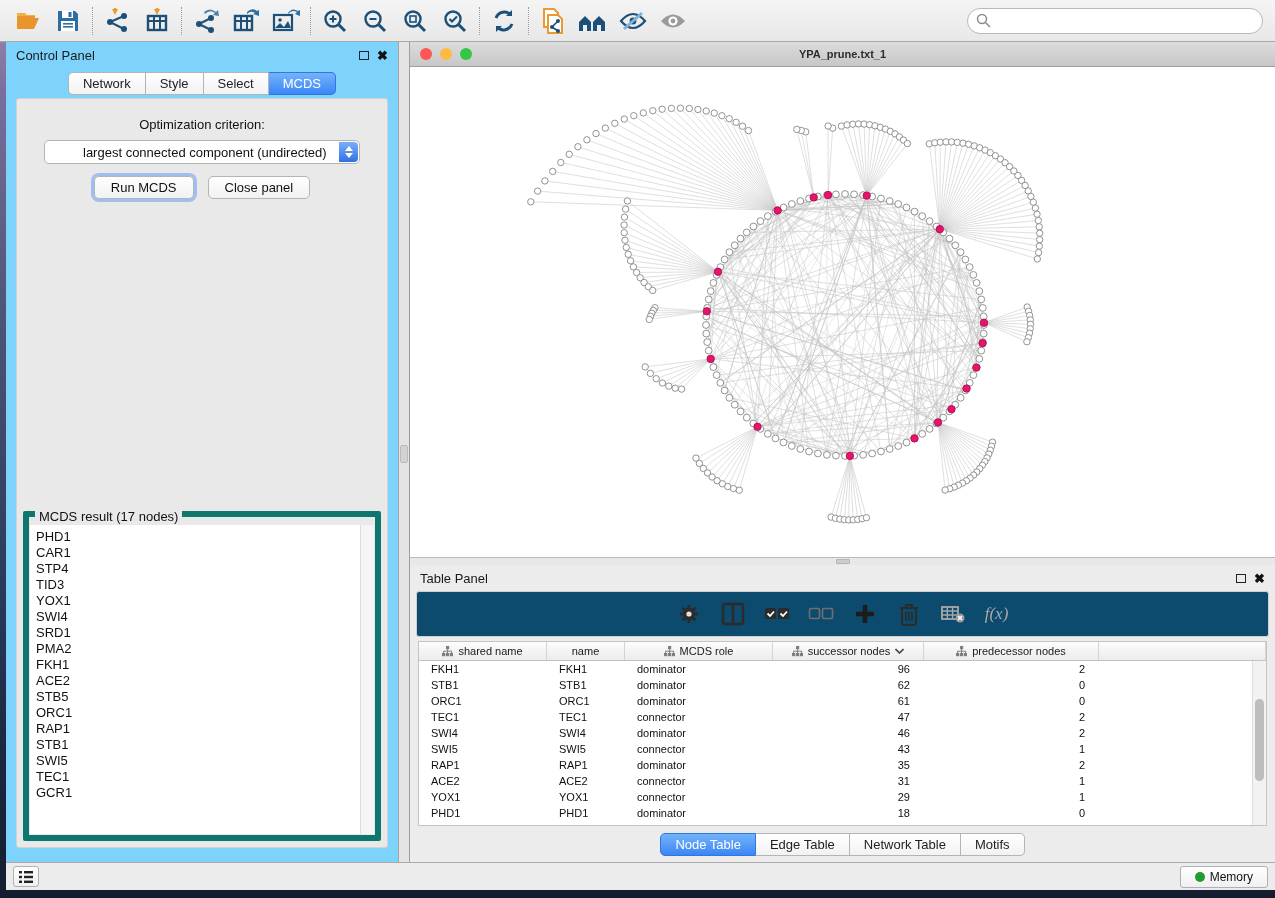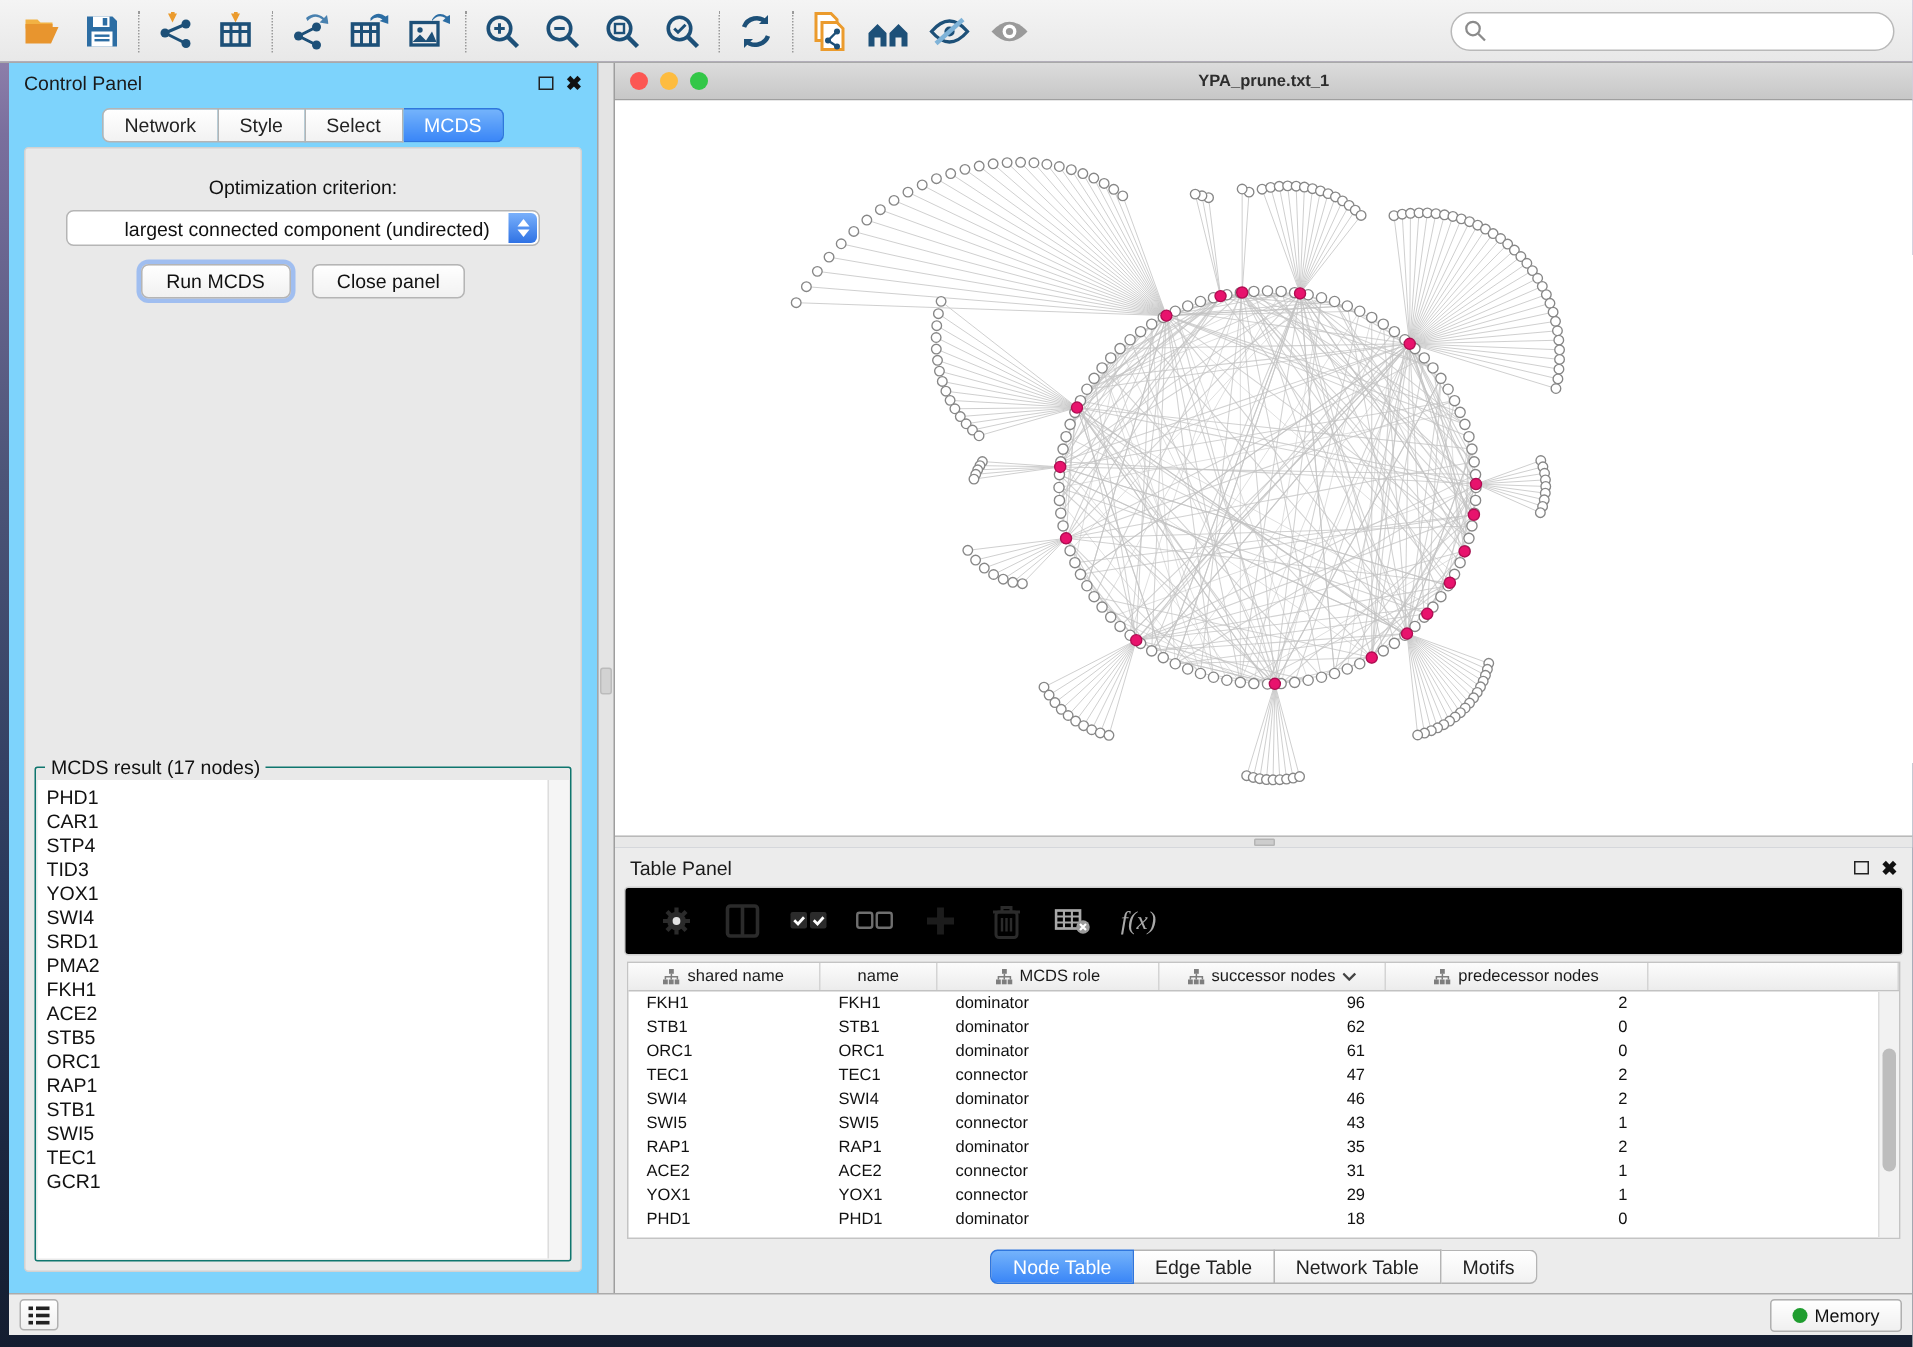--- a/index.html
+++ b/index.html
@@ -44,21 +44,21 @@
   #criterion-text { font-size:13px; color:#111; padding-left:9px; white-space:nowrap; }
   #criterion-stepper { position:absolute; right:1px; top:1px; bottom:1px; width:19px; border-radius:0 4px 4px 0;
     background:linear-gradient(#79b0fb,#2f72e4); display:flex; flex-direction:column; align-items:center; justify-content:center; gap:2px; }
   .stepper-up { width:0; height:0; border-left:4px solid transparent; border-right:4px solid transparent; border-bottom:5px solid #fff; }
   .stepper-down { width:0; height:0; border-left:4px solid transparent; border-right:4px solid transparent; border-top:5px solid #fff; }
   #cp-buttons { display:flex; justify-content:center; gap:14px; margin-top:12px; }
   .mac-btn { font-size:13px; color:#111; background:linear-gradient(#ffffff,#f1f1f1);
     border:1px solid #b5b5b5; border-radius:5px; padding:3px 16px; cursor:pointer; font-family:"Liberation Sans",sans-serif; }
   .mac-btn.focused { box-shadow:0 0 0 3px rgba(100,155,245,.55); }
   #result-group { position:absolute; left:6px; right:6px; top:412px; bottom:6px;
-    border:1px solid #0f766e; border-radius:2px; }
+    border:6px solid #0f766e; border-radius:2px; }
   #result-group-label { position:absolute; top:-8px; left:6px; background:#e9e9e9; padding:0 4px;
     font-size:13px; color:#111; }
   #result-list-wrap { position:absolute; left:1px; right:1px; top:8px; bottom:1px; background:#fff; display:flex; }
   #result-list { flex:1; padding:4px 0 0 6px; overflow:hidden; }
   #result-list div { font-size:13px; color:#111; line-height:16px; }
   #result-scroll { width:14px; background:#f5f5f5; border-left:1px solid #ddd; }
   
   #v-splitter { position:absolute; left:399px; top:42px; width:11px; height:820px; background:#e4e4e4;
     border-right:1px solid #9e9e9e; cursor:col-resize; }
   #v-splitter .grip { position:absolute; left:1px; top:403px; width:8px; height:18px;
@@ -69,22 +69,22 @@
     display:flex; align-items:center; position:relative; }
   .traffic { position:absolute; left:10px; display:flex; gap:8px; }
   .light { width:12px; height:12px; border-radius:50%; cursor:pointer; }
   #net-title { margin:0 auto; font-size:11px; font-weight:bold; color:#2d2d2d; }
   #net-canvas { position:relative; height:490px; background:#fff; overflow:hidden; cursor:default; }
   #h-splitter { height:8px; background:#e8e8e8; border-top:1px solid #b9b9b9; position:relative; cursor:row-resize; }
   #h-splitter .grip { position:absolute; left:50%; top:1px; width:14px; height:5px; margin-left:-7px;
     background:#cdcdcd; border:1px solid #b5b5b5; border-radius:1px; }
   
   #table-panel { position:absolute; left:410px; top:565px; right:0; height:297px; background:#ececec; }
-  #tp-tools { height:46px; margin:0 6px; background:#000000; border:1px solid #d0d0d0; border-radius:3px;
-    display:flex; align-items:center; padding:0 20px; gap:16px; }
+  #tp-tools { height:46px; margin:0 6px; background:#0c4a6e; border:1px solid #d0d0d0; border-radius:3px;
+    display:flex; align-items:center; padding:0 2px; gap:16px;justify-content:center; }
   .tool-ic { display:flex; align-items:center; justify-content:center; width:28px; height:30px; cursor:pointer; }
   .tool-ic.disabled { cursor:default; }
   #fx-label { font-family:"Liberation Serif",serif; font-style:italic; font-size:17px; color:#a9a9a9; }
   #tp-tablewrap { position:absolute; left:8px; right:8px; top:76px; bottom:36px; background:#fff;
     border:1px solid #c4c4c4; display:flex; flex-direction:column; }
   #tbl-header { display:flex; height:19px; background:linear-gradient(#fcfcfc,#ececec);
     border-bottom:1px solid #c2c2c2; }
   .th { display:flex; align-items:center; justify-content:center; gap:5px; font-size:11px; color:#1a1a1a;
     border-right:1px solid #d4d4d4; cursor:pointer; position:relative; }
   .th .hier { flex:0 0 auto; }

